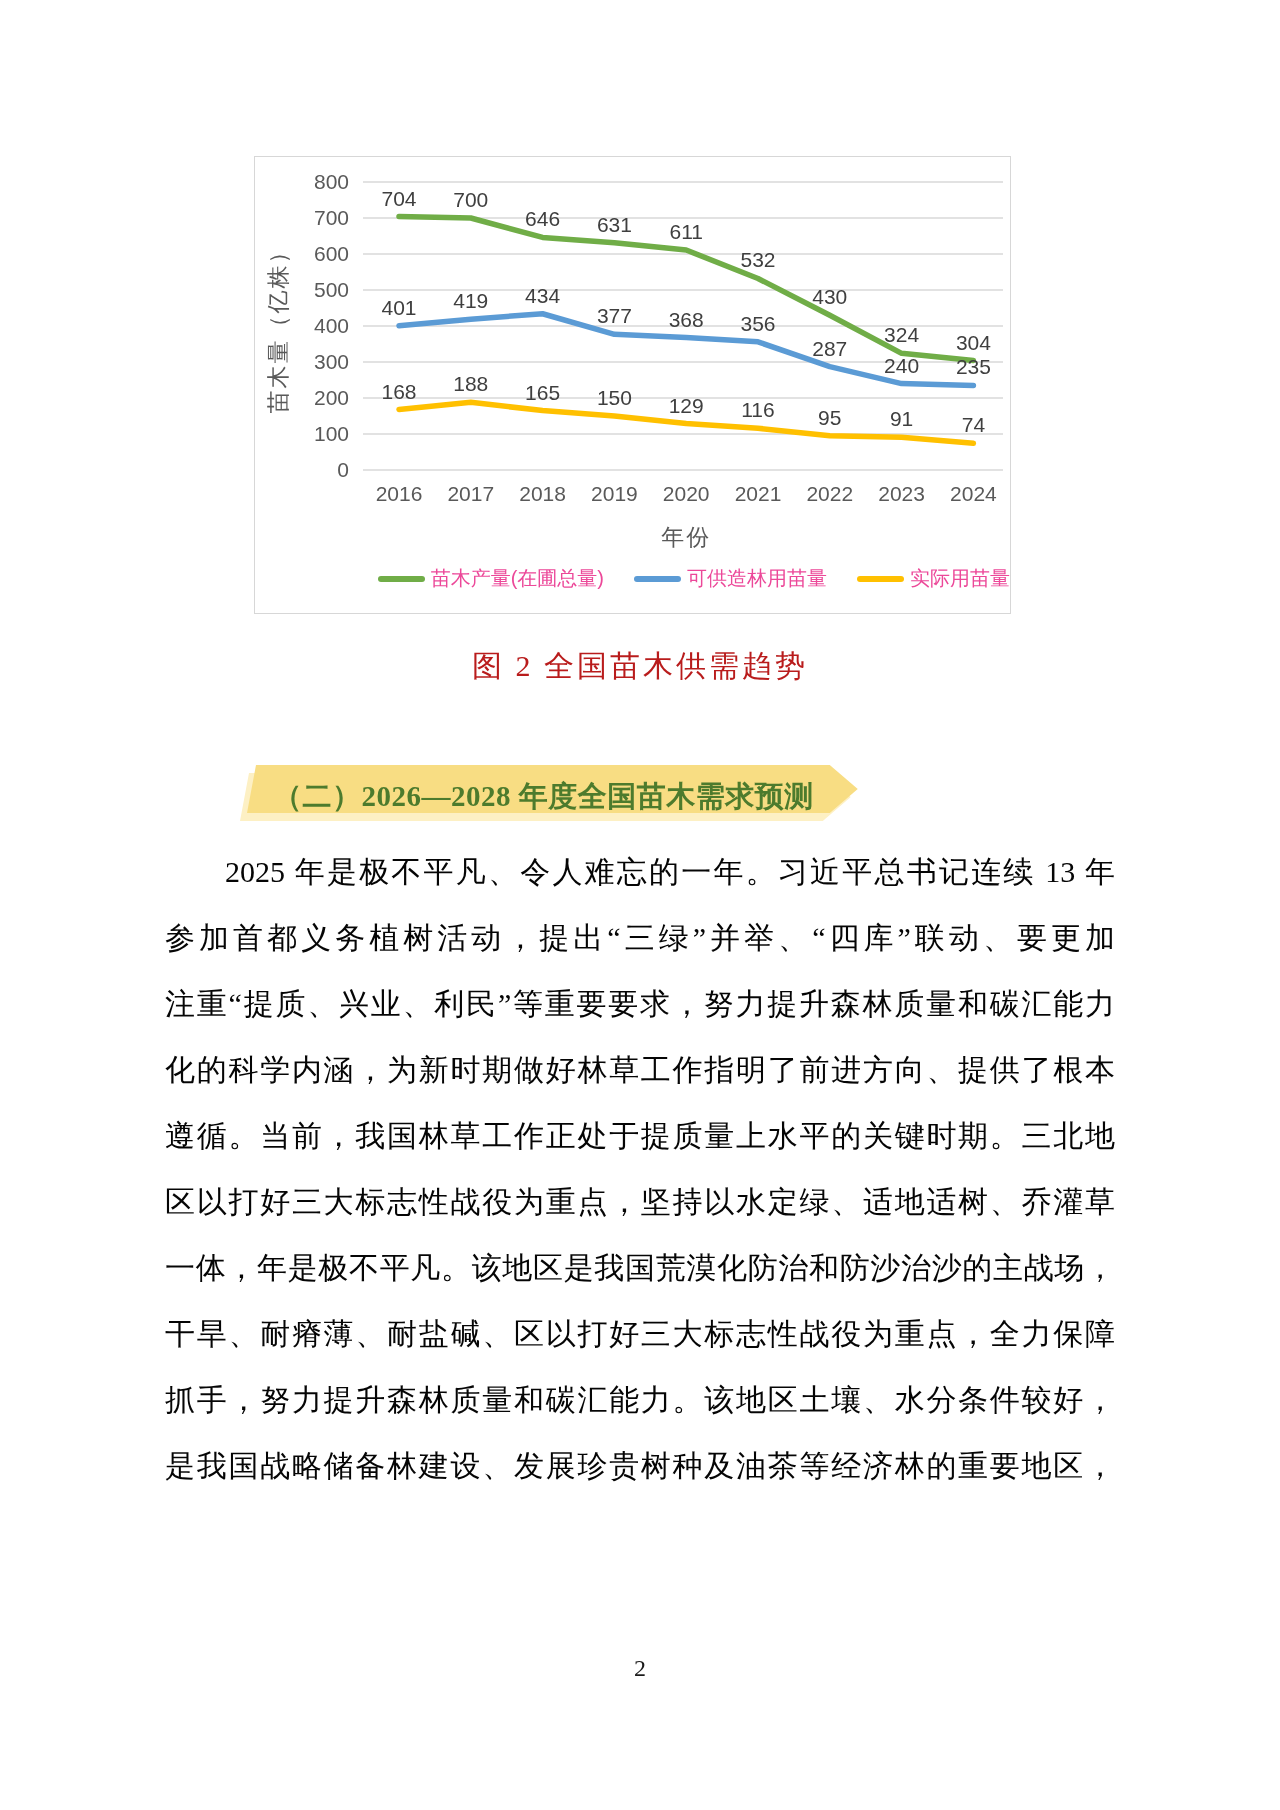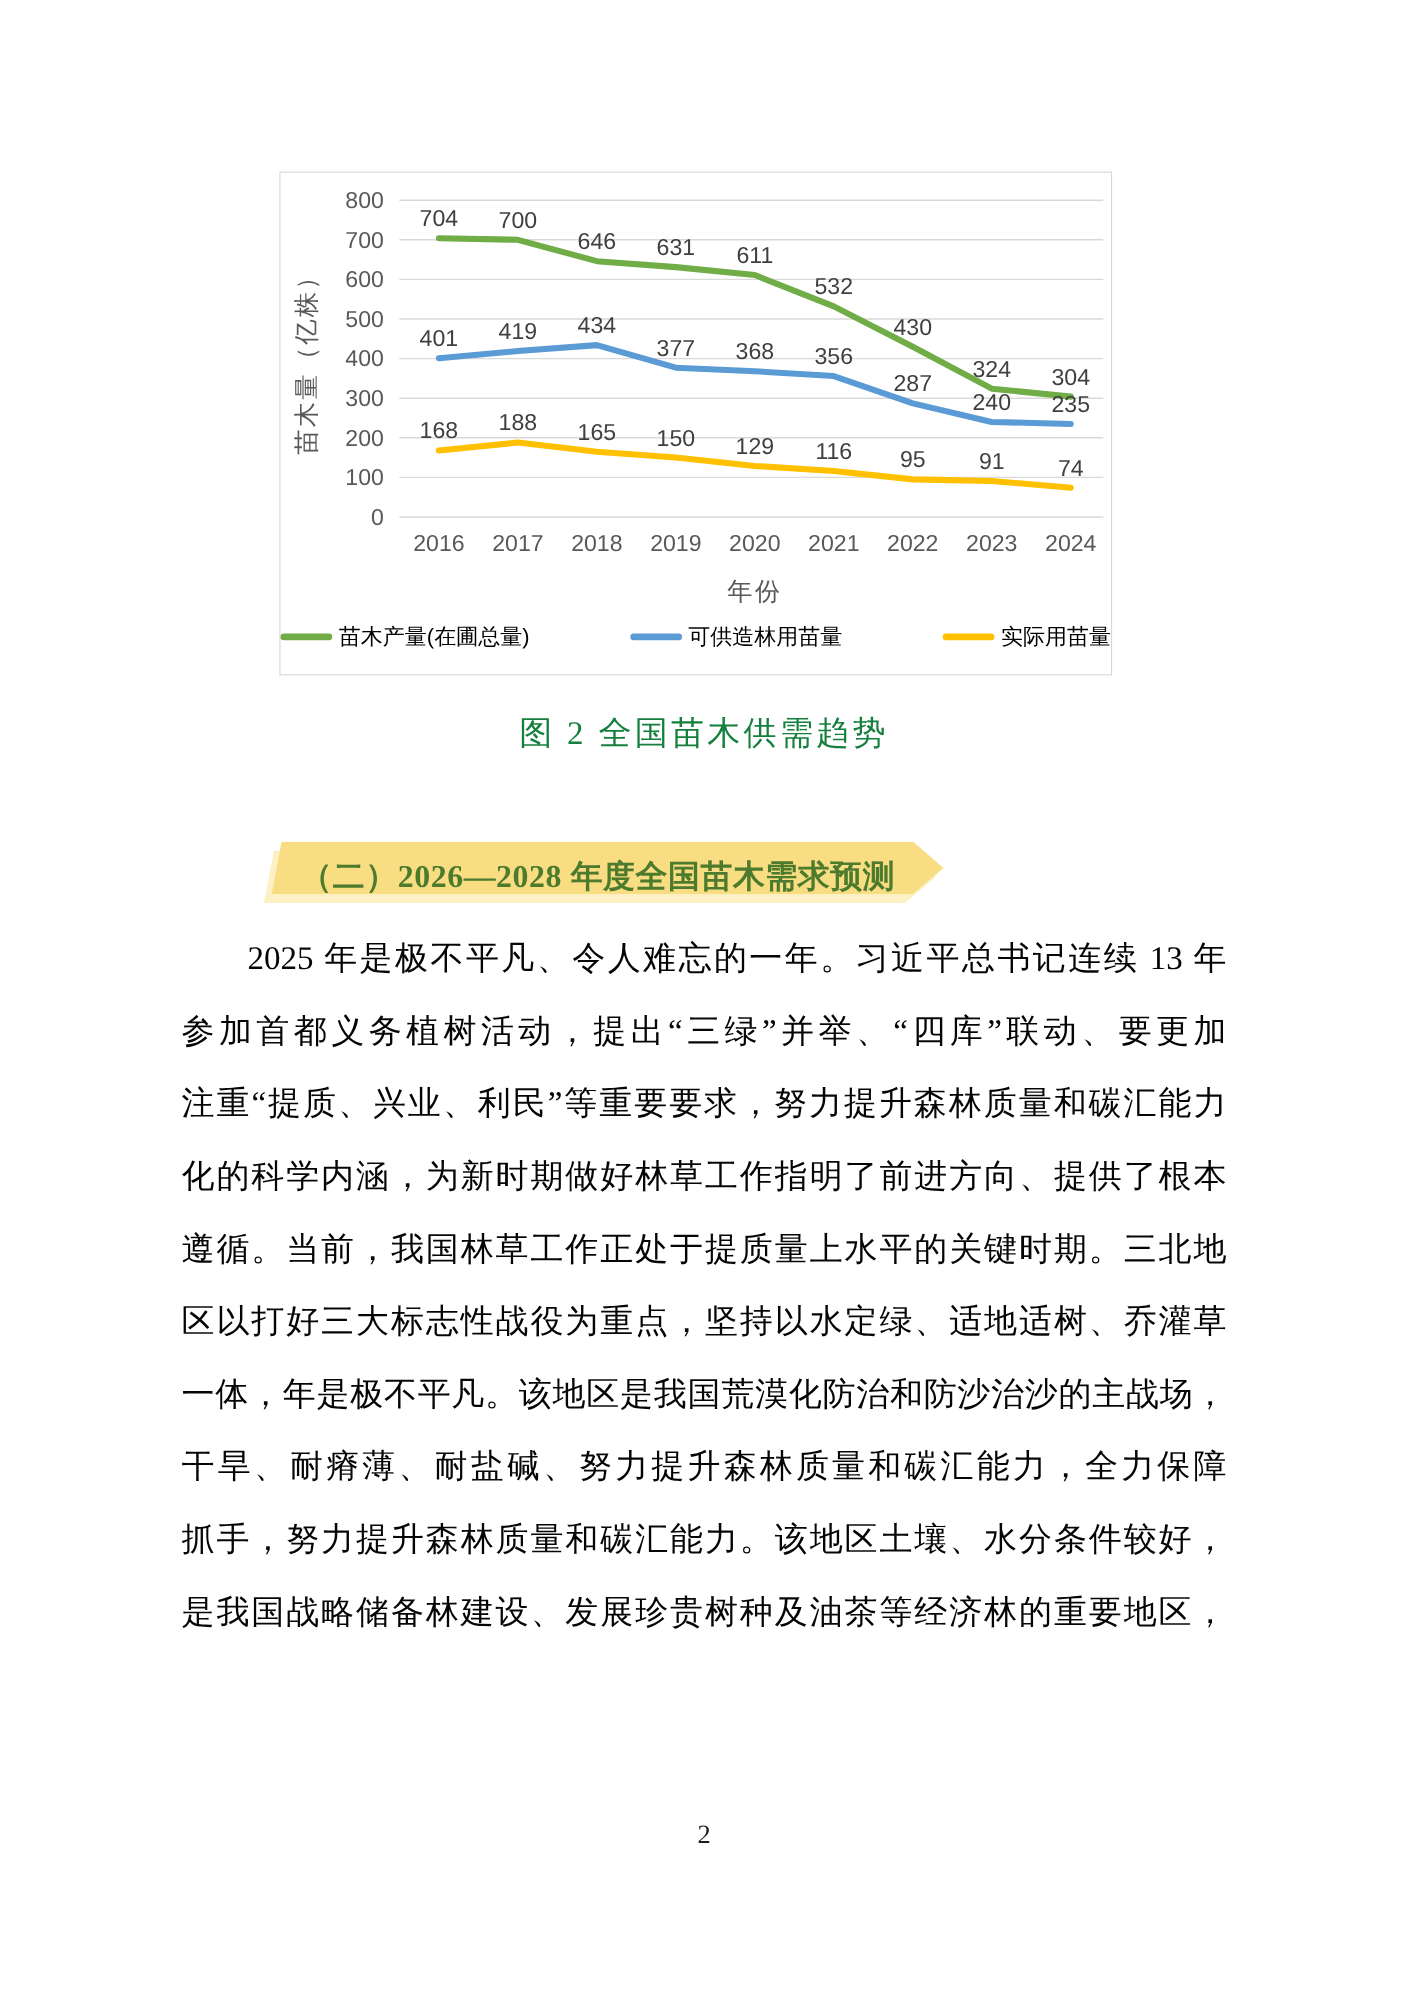--- a/index.html
+++ b/index.html
@@ -13,30 +13,30 @@
   
   .chart-card{
     position:absolute;left:254px;top:156px;width:757px;height:458px;
     border:1px solid #d7d7d7;background:#ffffff;box-sizing:border-box;margin:0;
   }
   .chart-svg{display:block;}
   .tick{fill:#595959;font:21px "Liberation Sans","DejaVu Sans",sans-serif;}
   .dlabel{fill:#3f3f3f;font:21px "Liberation Sans","DejaVu Sans",sans-serif;}
   .axis-title{fill:#595959;font:23px "Liberation Sans","DejaVu Sans",sans-serif;letter-spacing:2px;}
   .chart-legend{
-    display:flex;justify-content:space-between;align-items:center;gap:30px;margin-top:8px;
-    font-family:"Liberation Sans","DejaVu Sans",sans-serif;font-size:20px;color:#000000;
+    display:flex;justify-content:flex-end;align-items:center;gap:30px;margin-top:8px;
+    font-family:"Liberation Sans","DejaVu Sans",sans-serif;font-size:20px;color:#ec4899;
   }
   .legend-item{display:inline-flex;align-items:center;}
   .legend-swatch{display:inline-block;width:47px;height:6px;border-radius:3px;margin-right:6px;}
 
   
   .fig-caption{
     position:absolute;left:0;top:646px;width:1280px;text-align:center;
-    font-size:30px;color:#15803d;letter-spacing:3px;
+    font-size:30px;color:#b91c1c;letter-spacing:3px;
   }
 
   
   .banner{position:absolute;left:247px;top:765px;height:48px;
     --arrow:polygon(9px 0, calc(100% - 28px) 0, 100% 50%, calc(100% - 28px) 100%, 0 100%);
   }
   .banner-under{
     position:absolute;inset:0;transform:translate(-7px,8px);
     background:var(--banner-under,#fdf0c4);clip-path:var(--arrow);
   }
@@ -157,20 +157,20 @@
   </div>
 
   <div class="body-text">
       <div class="para-line">2025 年是极不平凡、令人难忘的一年。习近平总书记连续 13 年</div>
       <div class="para-line">参加首都义务植树活动，提出“三绿”并举、“四库”联动、要更加</div>
       <div class="para-line">注重“提质、兴业、利民”等重要要求，努力提升森林质量和碳汇能力</div>
       <div class="para-line">化的科学内涵，为新时期做好林草工作指明了前进方向、提供了根本</div>
       <div class="para-line">遵循。当前，我国林草工作正处于提质量上水平的关键时期。三北地</div>
       <div class="para-line">区以打好三大标志性战役为重点，坚持以水定绿、适地适树、乔灌草</div>
       <div class="para-line">一体，年是极不平凡。该地区是我国荒漠化防治和防沙治沙的主战场，</div>
-      <div class="para-line">干旱、耐瘠薄、耐盐碱、努力提升森林质量和碳汇能力，全力保障</div>
+      <div class="para-line">干旱、耐瘠薄、耐盐碱、区以打好三大标志性战役为重点，全力保障</div>
       <div class="para-line">抓手，努力提升森林质量和碳汇能力。该地区土壤、水分条件较好，</div>
       <div class="para-line">是我国战略储备林建设、发展珍贵树种及油茶等经济林的重要地区，</div>
     </div>
 
   <div class="page-num">2</div>
 
 </div>
 
 </body></html>

